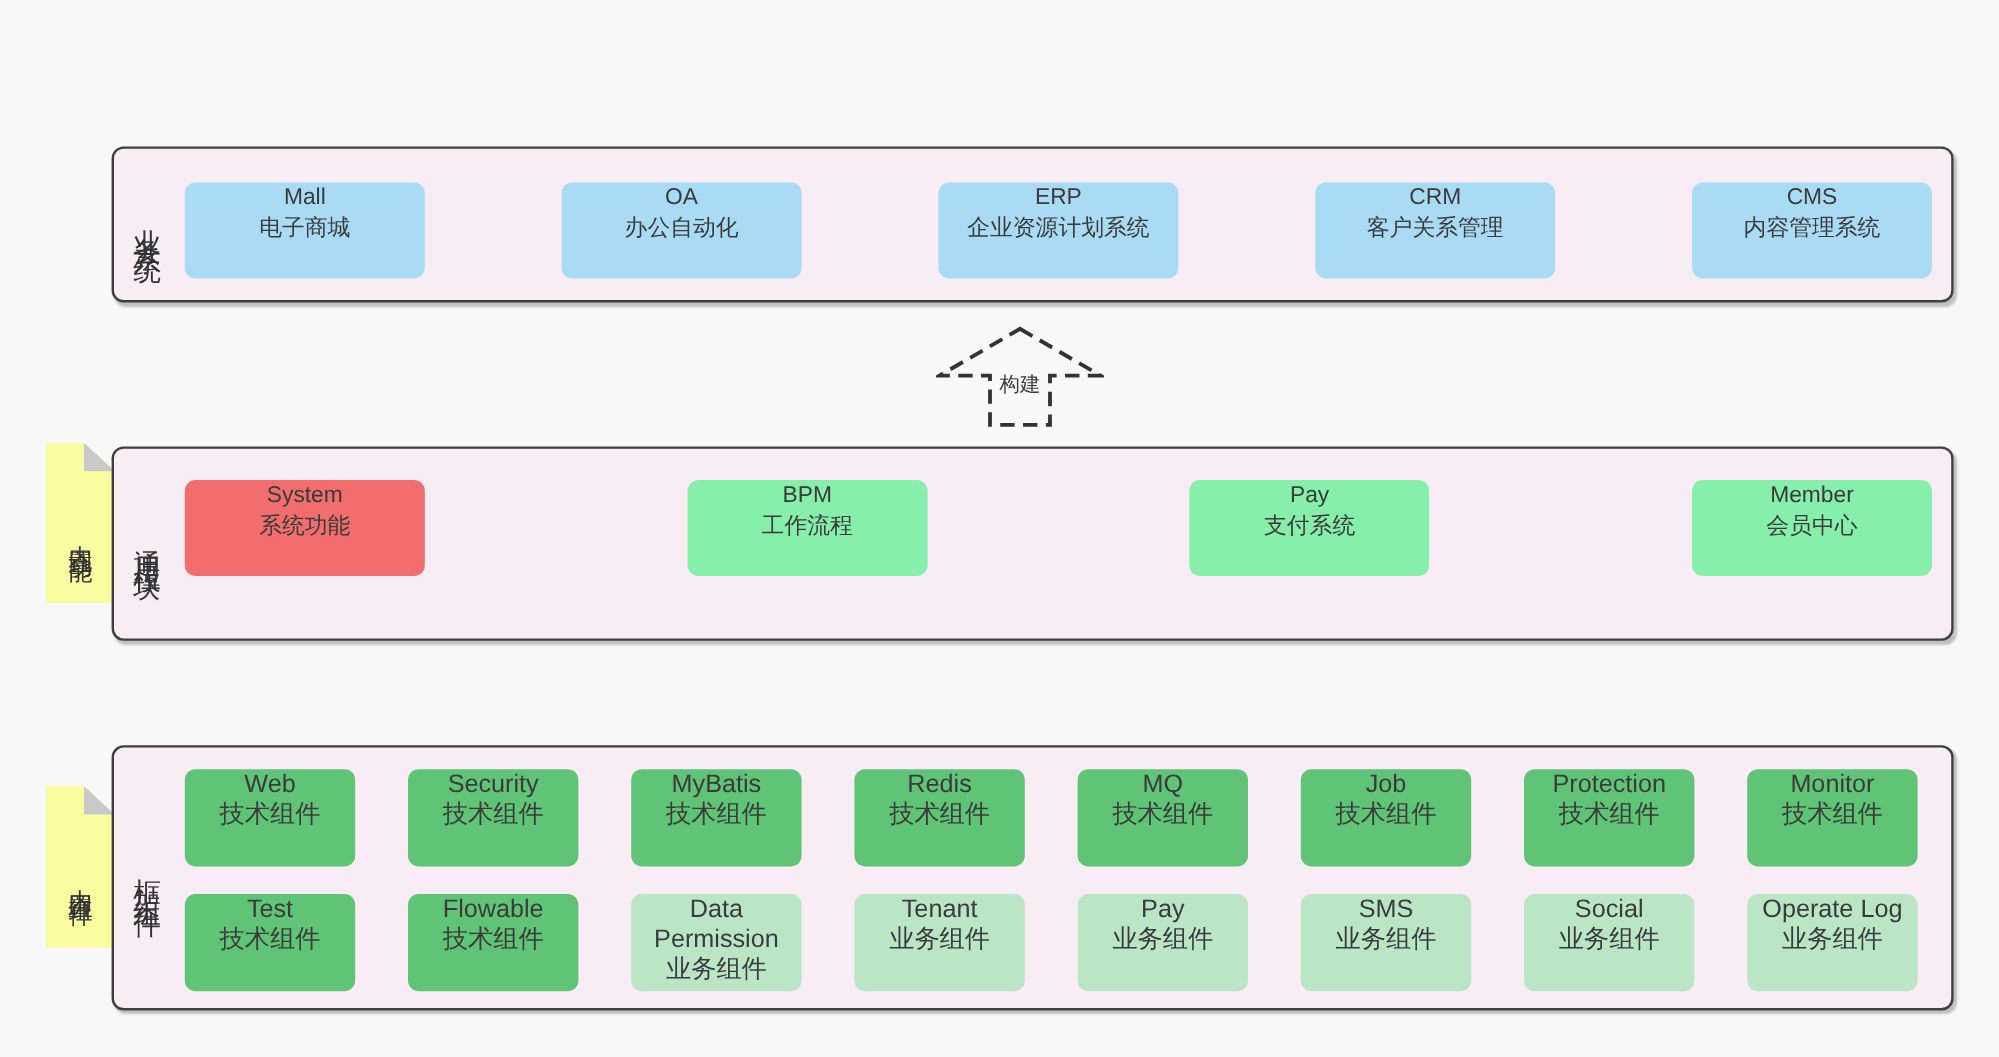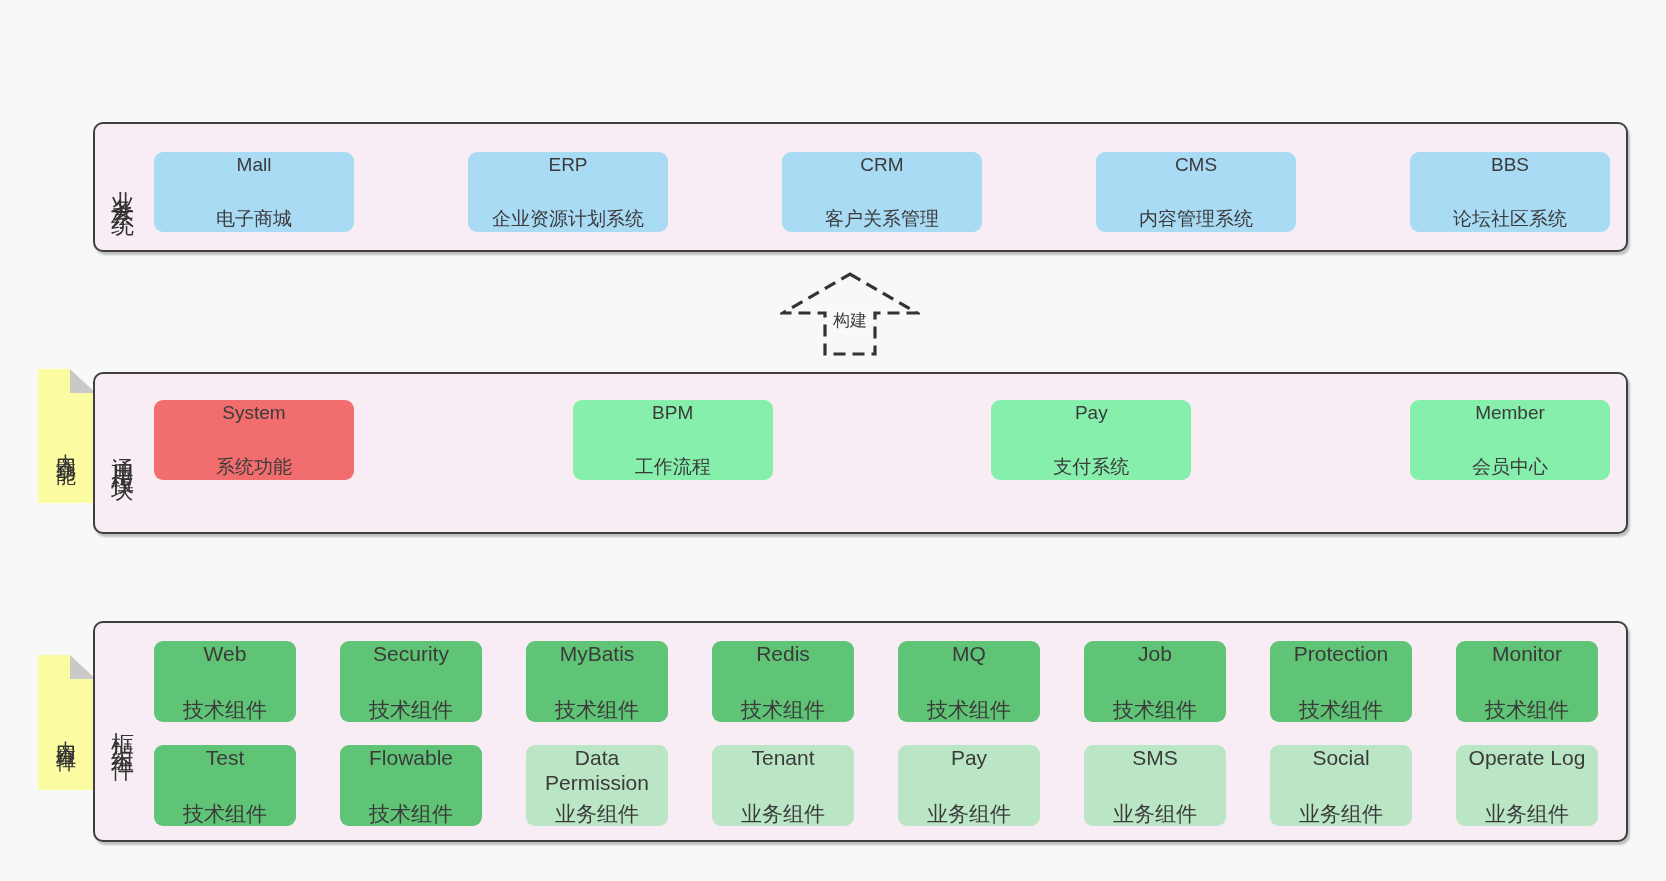--- a/index.html
+++ b/index.html
@@ -53,21 +53,21 @@
   .layer2 .row{top:26px;}
   .layer3 .row{right:28px;}
   .layer3 .row-1{top:18px;}
   .layer3 .row-2{top:122px;}
 
   .box{
     width:200px;height:80px;
     border-radius:9px;
     display:flex;
     flex-direction:column;
-    justify-content:space-between;
+    justify-content:flex-start;
     align-items:center;
     text-align:center;
     font-size:19px;
     line-height:26px;
     color:#3b3b3b;
     flex:0 0 auto;
   }
   .layer3 .box{width:142px;height:81px;font-size:21px;line-height:25px;}
   .blue{background:#a9dbf5;}
   .red{background:#f26d6d;}
@@ -141,34 +141,34 @@
   </div>
 
   <div class="layer layer1">
     <div class="layer-label">业务系统</div>
     <div class="row">
       <div class="box blue">
         <div>Mall</div>
         <div>电子商城</div>
       </div>
       <div class="box blue">
+        <div>OA</div>
+        <div>办公自动化</div>
+      </div>
+      <div class="box blue">
         <div>ERP</div>
         <div>企业资源计划系统</div>
       </div>
       <div class="box blue">
         <div>CRM</div>
         <div>客户关系管理</div>
       </div>
       <div class="box blue">
         <div>CMS</div>
         <div>内容管理系统</div>
-      </div>
-      <div class="box blue">
-        <div>BBS</div>
-        <div>论坛社区系统</div>
       </div>
     </div>
   </div>
 
   <div class="arrow arrow1">
     <svg viewBox="0 0 140 86" width="140" height="86">
       <path d="M70 3 L137 42 L95 42 L95 83 L45 83 L45 42 L3 42 Z" fill="none" stroke="#333333" stroke-width="3.2" stroke-dasharray="12 7" stroke-linejoin="miter"></path>
     </svg>
     <div class="arrow-label">构建</div>
   </div>

